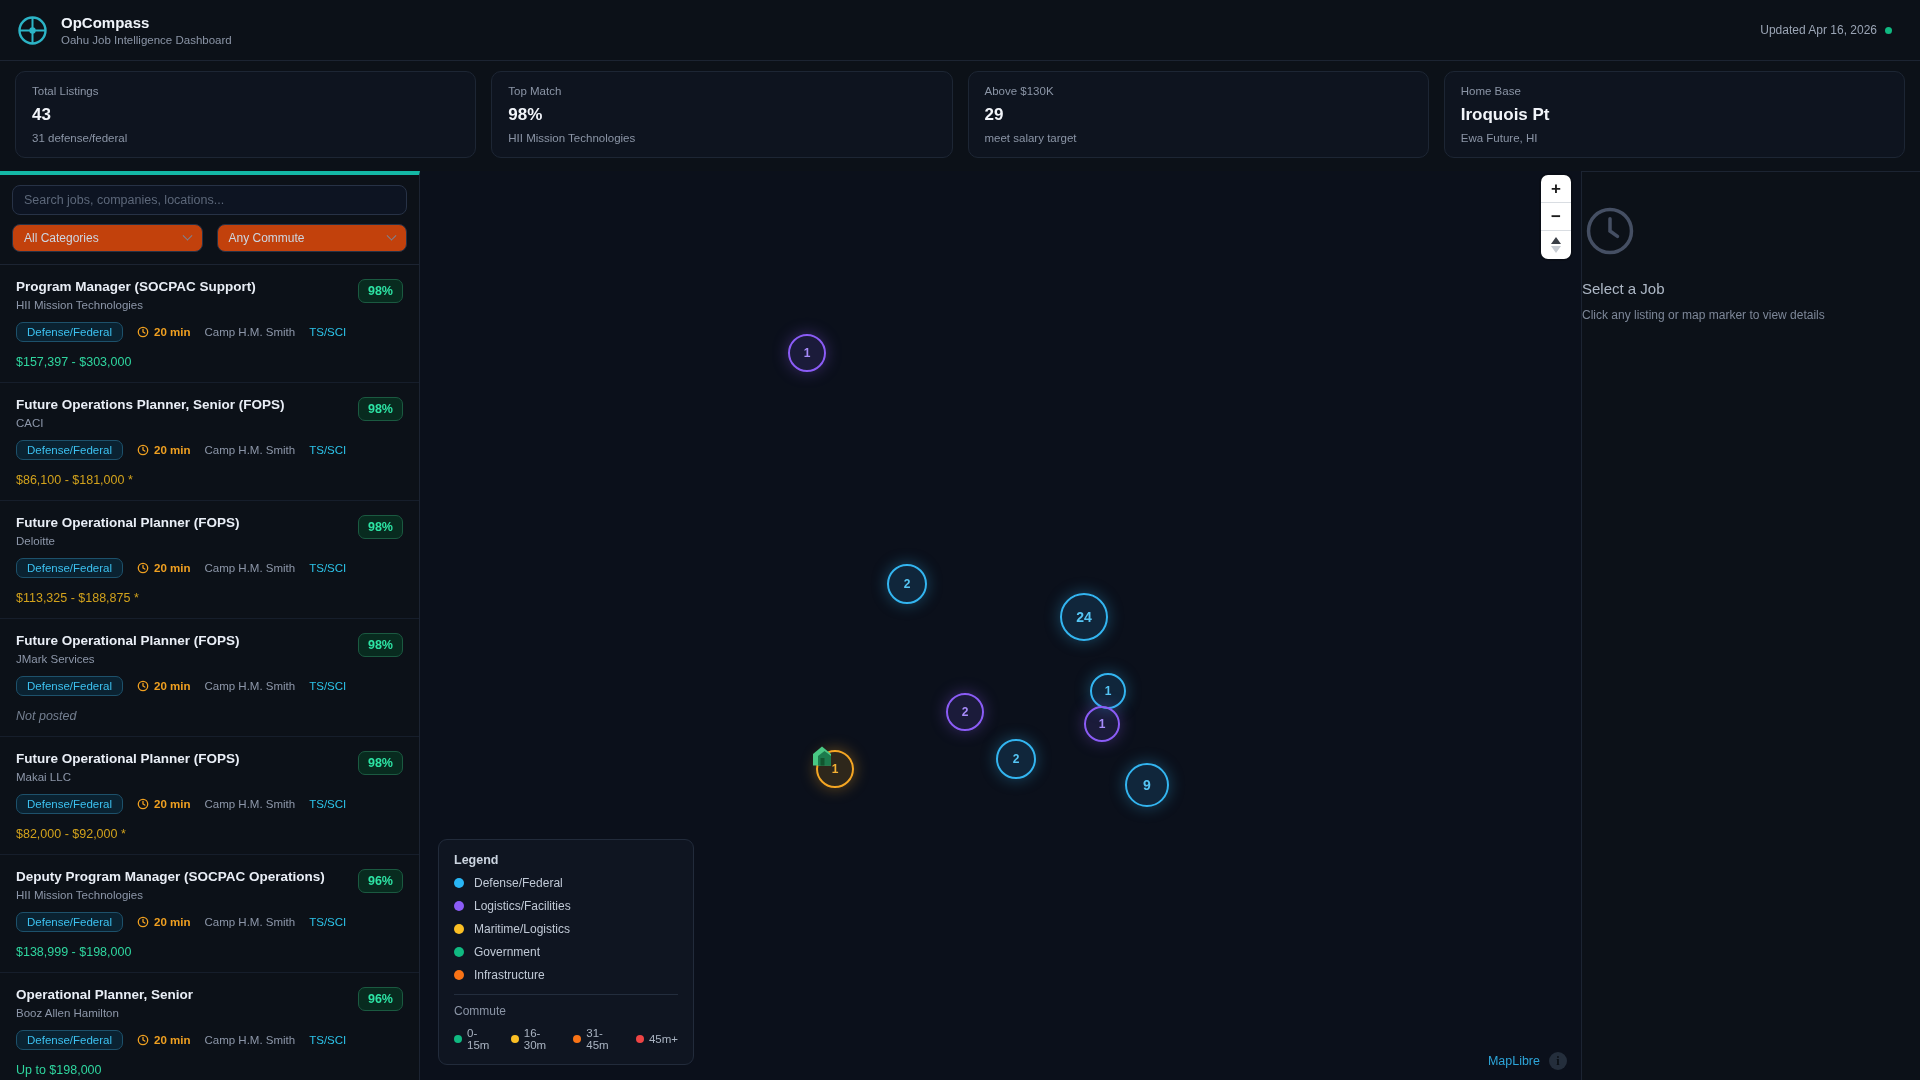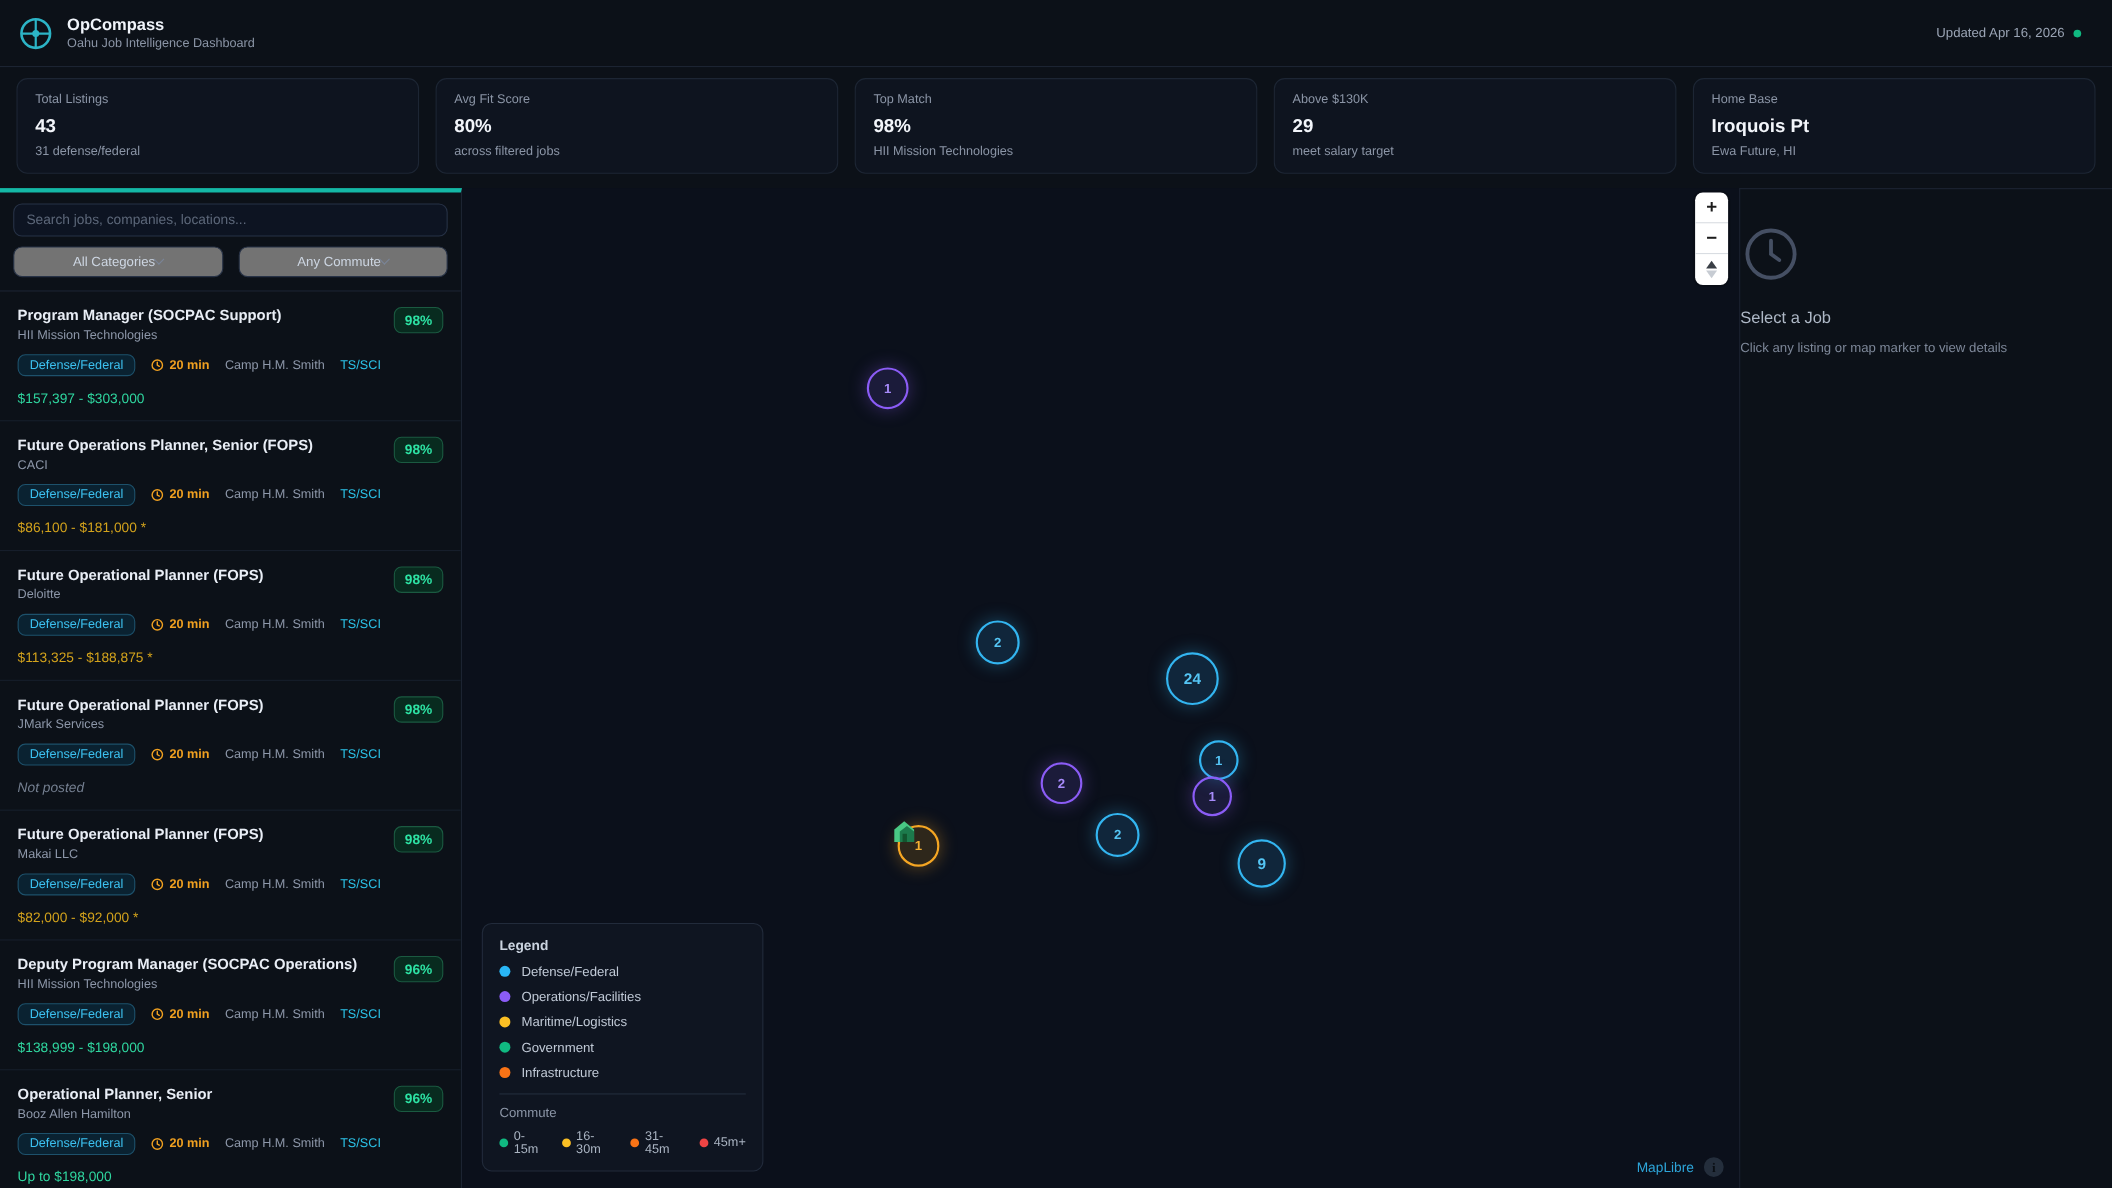--- a/index.html
+++ b/index.html
@@ -33,22 +33,22 @@
 
   
   .sidebar { width:420px; border-top:4px solid #14b8a6; border-right:1px solid #1c2432;
     display:flex; flex-direction:column; overflow:hidden; }
   .filters { padding:10px 12px 12px; border-bottom:1px solid #1c2432; }
   .search { width:100%; height:30px; background:#0d1422; border:1px solid #273246;
     border-radius:8px; color:#dfe6f0; font-size:12.5px; padding:0 11px;
     font-family:"Liberation Sans", sans-serif; outline:none; }
   .search::placeholder { color:#5c6779; }
   .filter-row { display:flex; gap:14px; margin-top:9px; }
-  .select { flex:1; height:28px; background:#737373; border:1px solid #273246;
-    border-radius:8px; display:flex; align-items:center; justify-content:center;
+  .select { flex:1; height:28px; background:#c2410c; border:1px solid #273246;
+    border-radius:8px; display:flex; align-items:center; justify-content:space-between;
     padding:0 11px; font-size:12px; color:#cdd6e2; cursor:pointer; }
   .chev { width:7px; height:7px; border-right:1.5px solid #7a8598;
     border-bottom:1.5px solid #7a8598; transform:rotate(45deg) translate(-2px,-2px); }
 
   .job-list { flex:1; overflow:hidden; }
   .job { height:118px; padding:14px 16px 0; border-bottom:1px solid #161e2b;
     position:relative; cursor:pointer; }
   .job-title { font-size:13.5px; font-weight:bold; color:#e9eef6; padding-right:72px; }
   .match { position:absolute; top:14px; right:16px; font-size:12.5px; font-weight:bold;
     color:#2de3a4; background:#082b1f; border:1px solid #1b5a41; border-radius:7px;
@@ -139,25 +139,20 @@
 </div>
 
 <div class="stats">
 
     <div class="stat">
       <div class="stat-label">Total Listings</div>
       <div class="stat-value">43</div>
       <div class="stat-sub">31 defense/federal</div>
     </div>
 
-    <div class="stat">
-      <div class="stat-label">Avg Fit Score</div>
-      <div class="stat-value">80%</div>
-      <div class="stat-sub">across filtered jobs</div>
-    </div>
 
     <div class="stat">
       <div class="stat-label">Top Match</div>
       <div class="stat-value">98%</div>
       <div class="stat-sub">HII Mission Technologies</div>
     </div>
 
     <div class="stat">
       <div class="stat-label">Above $130K</div>
       <div class="stat-value">29</div>
@@ -359,21 +354,21 @@
       <div class="legend-title">Legend</div>
       <div>
 
           <div class="legend-item">
             <span class="dot" style="background: rgb(41, 182, 246);"></span>
             <span>Defense/Federal</span>
           </div>
 
           <div class="legend-item">
             <span class="dot" style="background: rgb(139, 92, 246);"></span>
-            <span>Operations/Facilities</span>
+            <span>Logistics/Facilities</span>
           </div>
 
           <div class="legend-item">
             <span class="dot" style="background: rgb(251, 191, 36);"></span>
             <span>Maritime/Logistics</span>
           </div>
 
           <div class="legend-item">
             <span class="dot" style="background: rgb(16, 185, 129);"></span>
             <span>Government</span>

